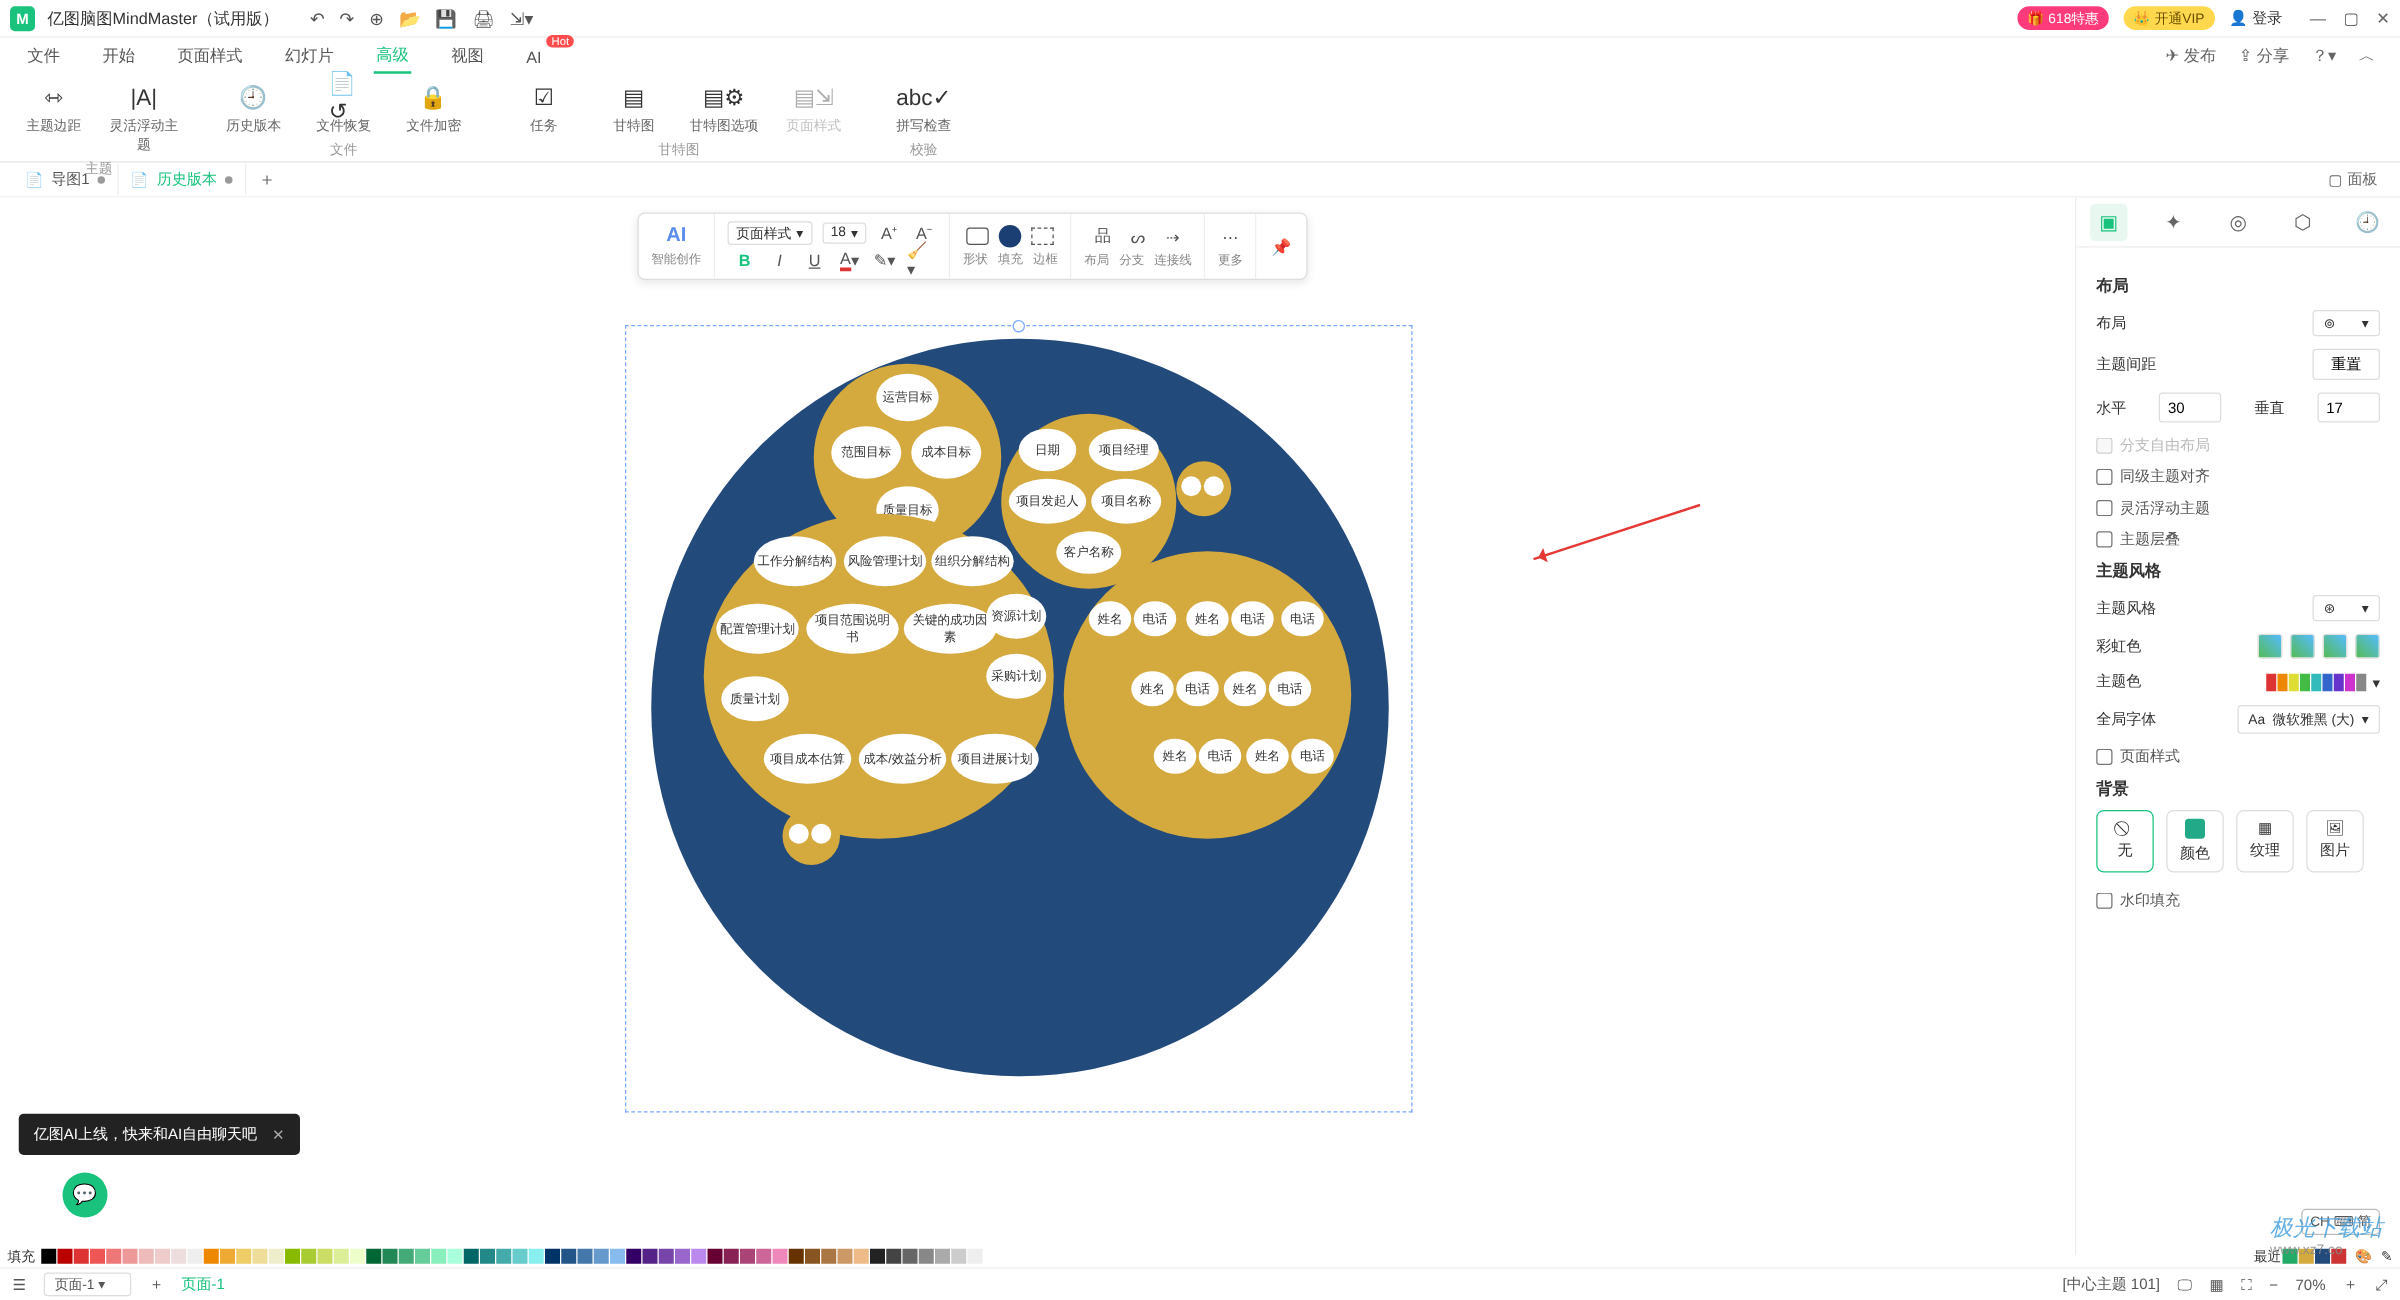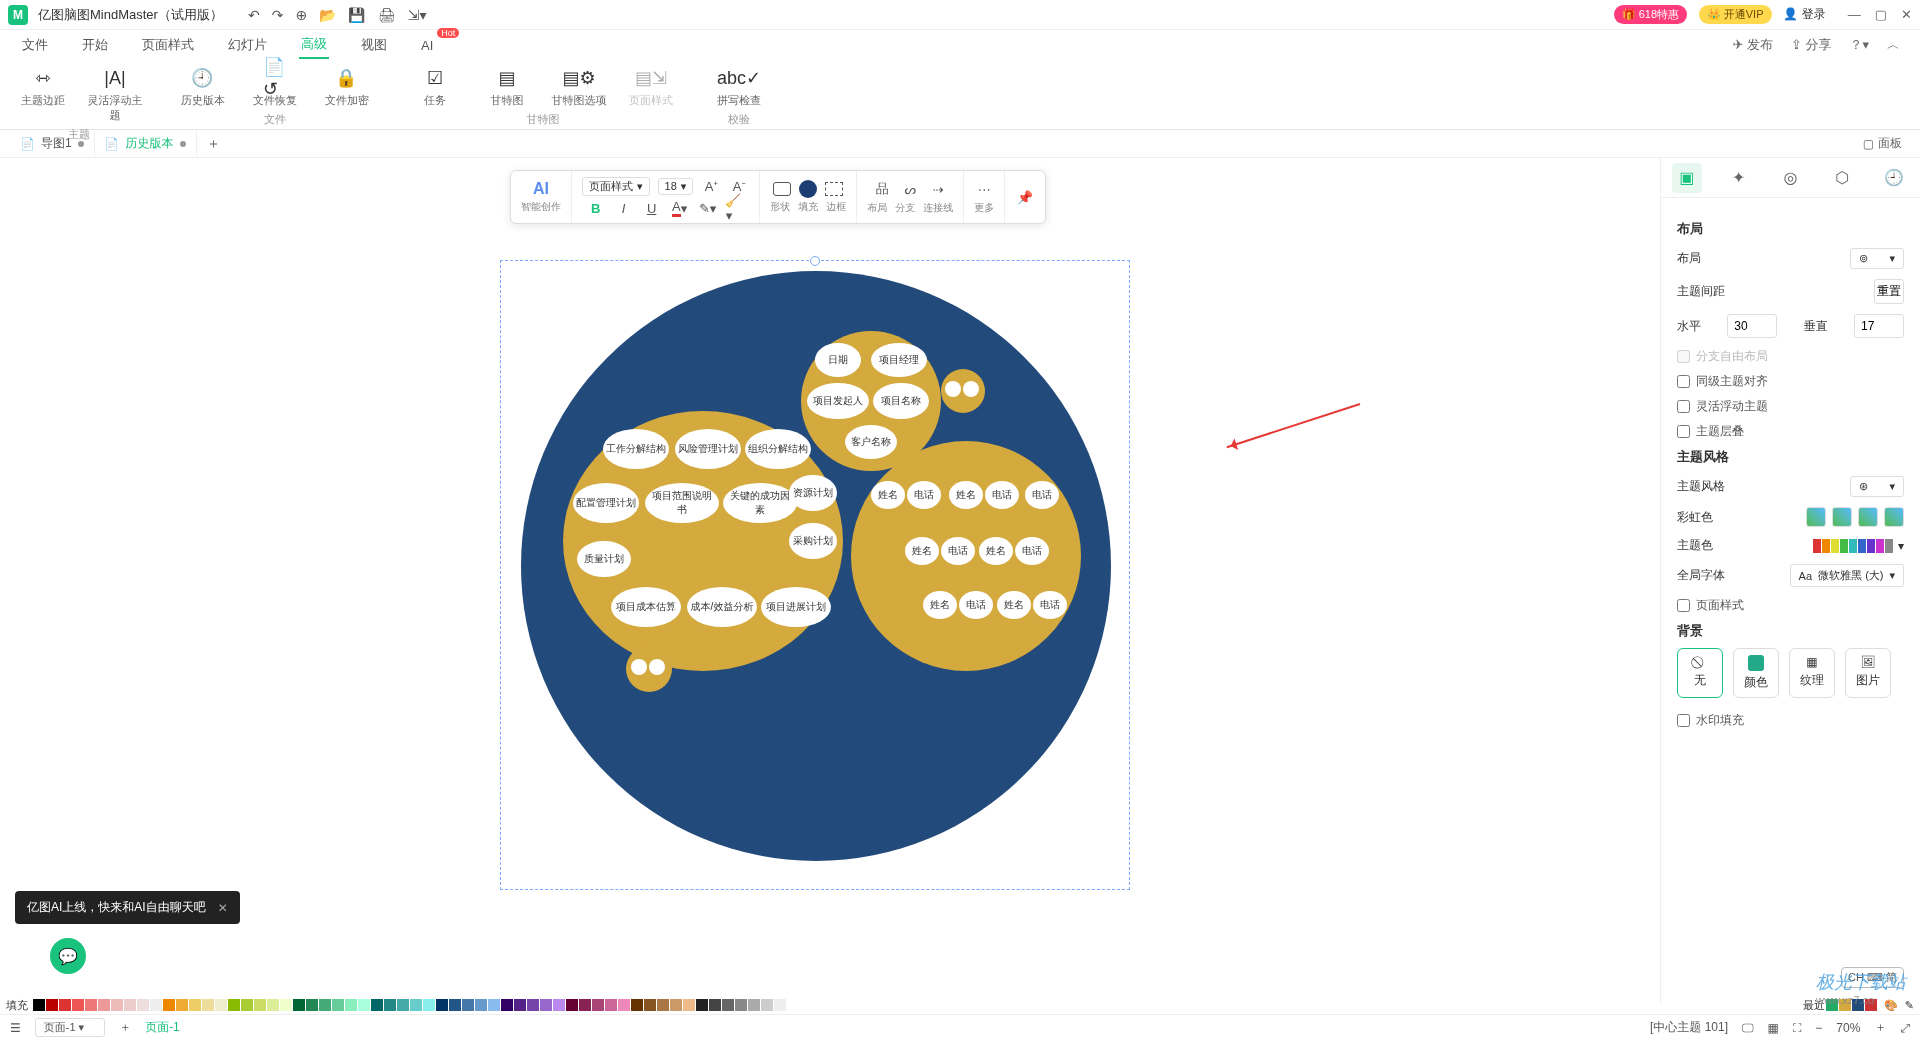--- a/index.html
+++ b/index.html
@@ -36,21 +36,21 @@
 .workspace{display:flex;height:846px}
 .canvas-area{flex:1;position:relative;background:#fff}
 .right-panel{width:260px;border-left:1px solid #eee;display:flex;flex-direction:column}
 .rp-tabs{height:40px;display:flex;align-items:center;justify-content:space-around;border-bottom:1px solid #eee}
 .rp-tab{width:30px;height:30px;display:flex;align-items:center;justify-content:center;cursor:pointer;border-radius:4px;font-size:16px;color:#666}
 .rp-tab.active{background:#e8f8f1;color:#19c37d}
 .rp-body{padding:14px 16px;overflow-y:auto;font-size:12px}
 .rp-section-title{font-weight:bold;font-size:13px;margin:8px 0}
 .rp-row{display:flex;align-items:center;justify-content:space-between;margin:10px 0}
 .rp-input{width:50px;height:24px;border:1px solid #ddd;border-radius:3px;padding:0 6px;font-size:12px}
-.rp-btn{border:1px solid #ddd;padding:3px 2px;border-radius:3px;background:#fff;font-size:12px;cursor:pointer}
+.rp-btn{border:1px solid #ddd;padding:3px 14px;border-radius:3px;background:#fff;font-size:12px;cursor:pointer}
 .rp-check{display:flex;align-items:center;gap:6px;margin:8px 0;color:#555}
 .rp-check.disabled{color:#bbb}
 .rp-check input{margin:0}
 .color-strip{display:flex;gap:1px}
 .color-strip div{width:8px;height:14px}
 .bg-opts{display:flex;gap:10px;margin-top:6px}
 .bg-opt{display:flex;flex-direction:column;align-items:center;gap:3px;padding:6px;border:1px solid #ddd;border-radius:6px;width:46px;cursor:pointer}
 .bg-opt.active{border-color:#19c37d}
 .selectbox{border:1px solid #ddd;padding:3px 8px;border-radius:3px;font-size:11px;display:flex;align-items:center;gap:6px;min-width:100px;justify-content:space-between}
 .float-toolbar{position:absolute;top:12px;left:510px;background:#fff;border:1px solid #ddd;border-radius:6px;box-shadow:0 2px 8px rgba(0,0,0,0.1);display:flex;align-items:center;height:54px}
@@ -254,20 +254,26 @@
         </div>
       <div class="ft-sec" style="border:none">
           <span class="ft-icon">📌</span>
         </div>
     </div>
 
     <div class="mindmap-sel">
       <div class="handle"></div>
       <div class="big-circle">
 
+        <div class="cluster" style="left:130px;top:20px;width:150px;height:150px">
+          <div class="node" style="left:50px;top:8px;width:50px;height:38px">运营目标</div>
+          <div class="node" style="left:14px;top:50px;width:56px;height:42px">范围目标</div>
+          <div class="node" style="left:78px;top:50px;width:56px;height:42px">成本目标</div>
+          <div class="node" style="left:50px;top:98px;width:50px;height:38px">质量目标</div>
+        </div>
 
         <div class="cluster" style="left:280px;top:60px;width:140px;height:140px">
           <div class="node" style="left:14px;top:12px;width:46px;height:34px">日期</div>
           <div class="node" style="left:70px;top:12px;width:56px;height:34px">项目经理</div>
           <div class="node" style="left:6px;top:52px;width:62px;height:36px">项目发起人</div>
           <div class="node" style="left:72px;top:52px;width:56px;height:36px">项目名称</div>
           <div class="node" style="left:44px;top:94px;width:52px;height:34px">客户名称</div>
         </div>
         <div class="cluster" style="left:420px;top:98px;width:44px;height:44px">
           <div class="node" style="left:4px;top:12px;width:16px;height:16px"></div>

